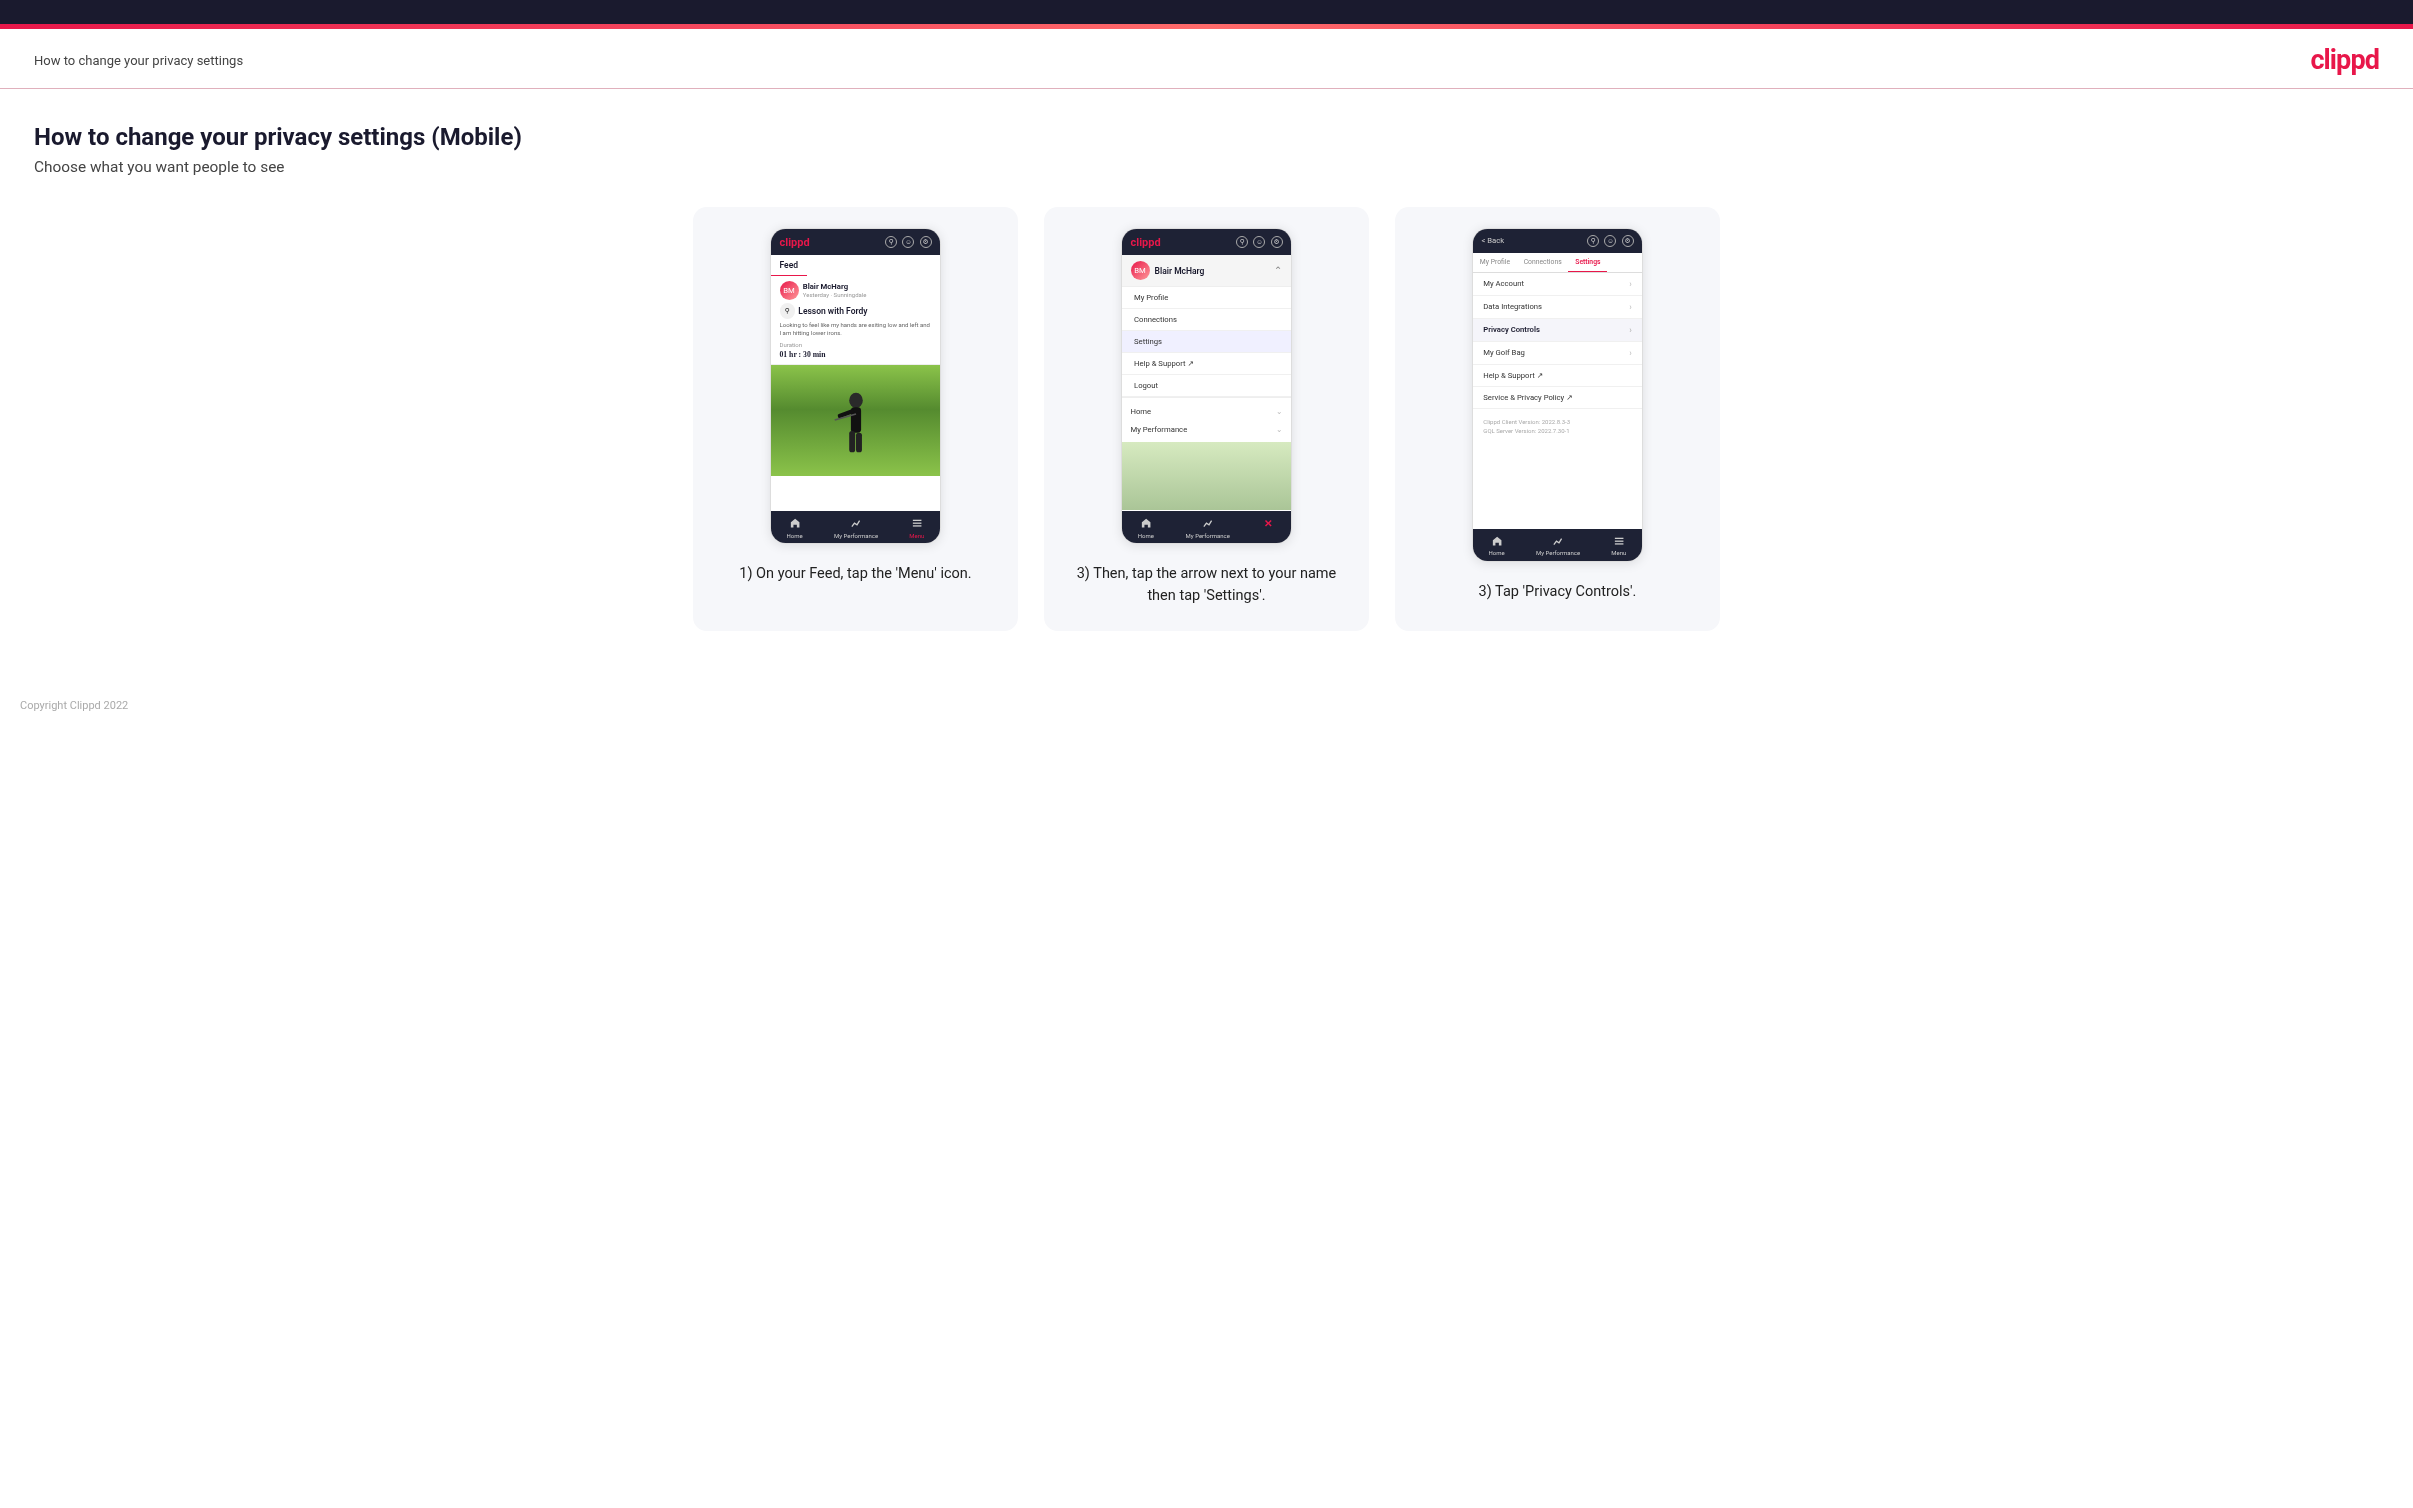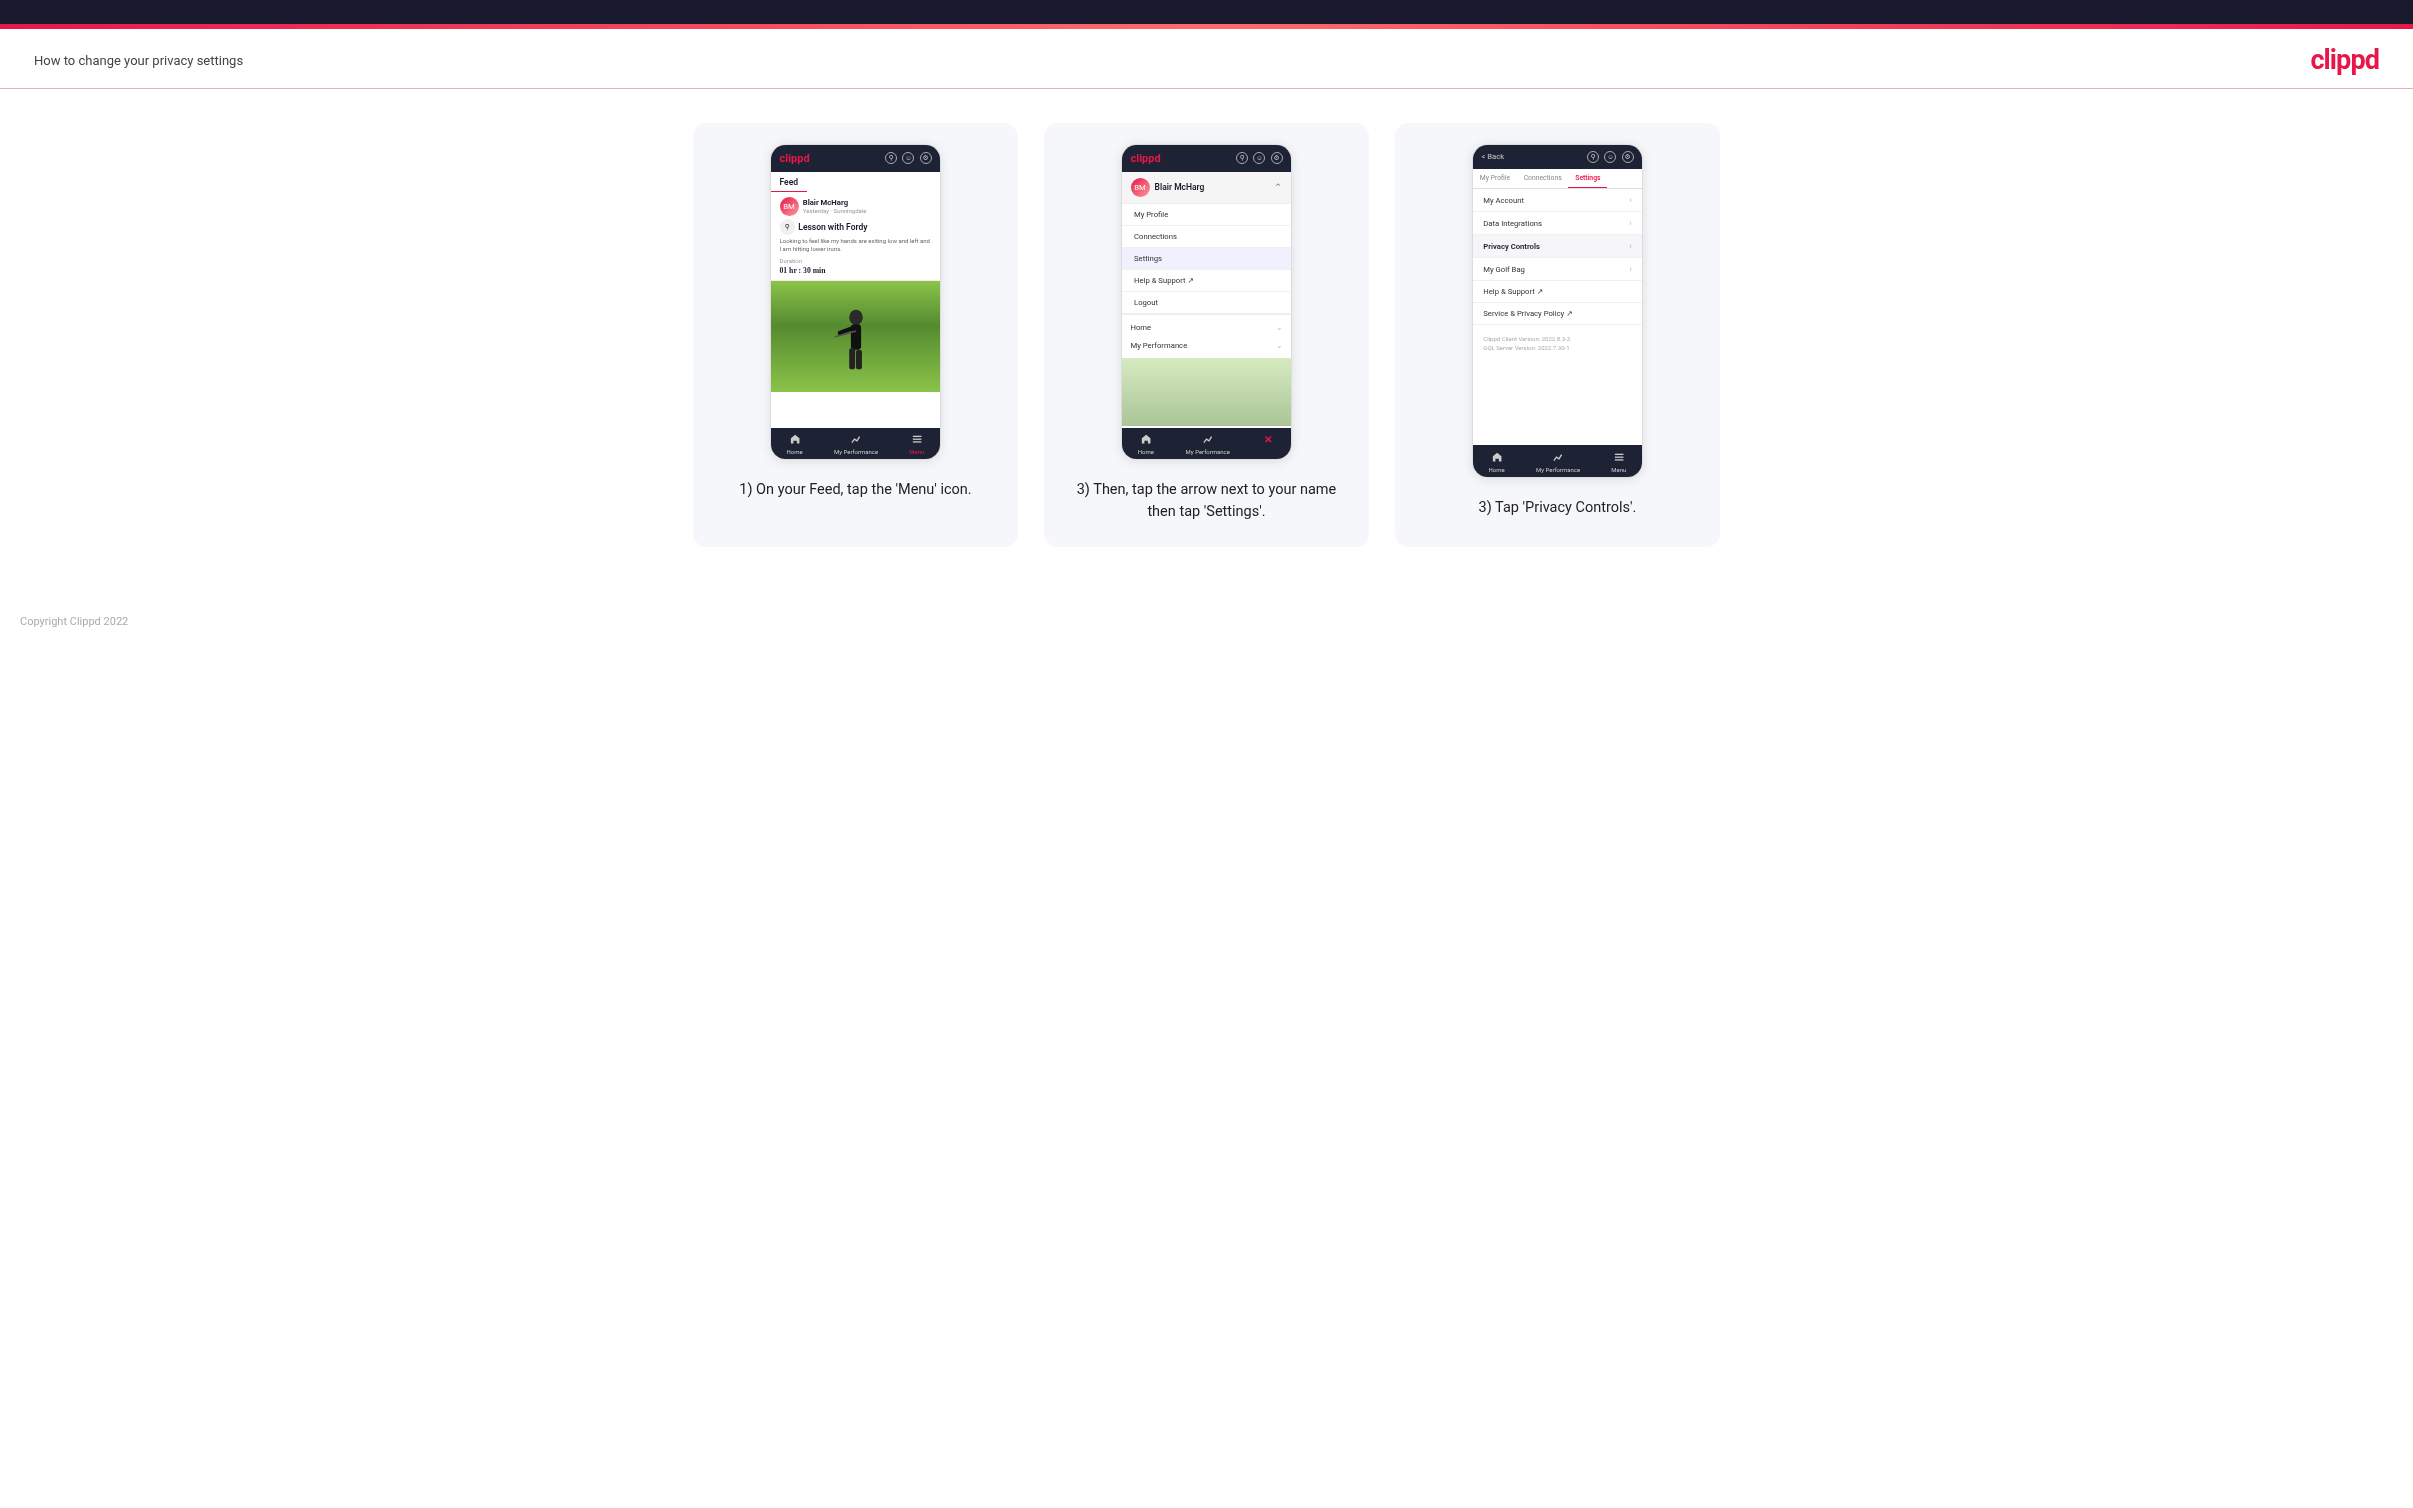--- a/index.html
+++ b/index.html
@@ -330,20 +330,22 @@
 
 <div class="top-bar"></div>
 <div class="gradient-bar"></div>
 
 <header>
   <span class="header-title">How to change your privacy settings</span>
   <span class="logo">clippd</span>
 </header>
 
 <div class="content">
+  <div class="main-title">How to change your privacy settings (Mobile)</div>
+  <div class="sub-title">Choose what you want people to see</div>
 
   <div class="steps-row">
 
     <div class="step-card">
       <div class="phone-mockup">
 
         <div class="phone-top-bar">
           <span class="phone-logo">clippd</span>
           <div class="phone-icons">
             <div class="phone-icon">⚲</div>

